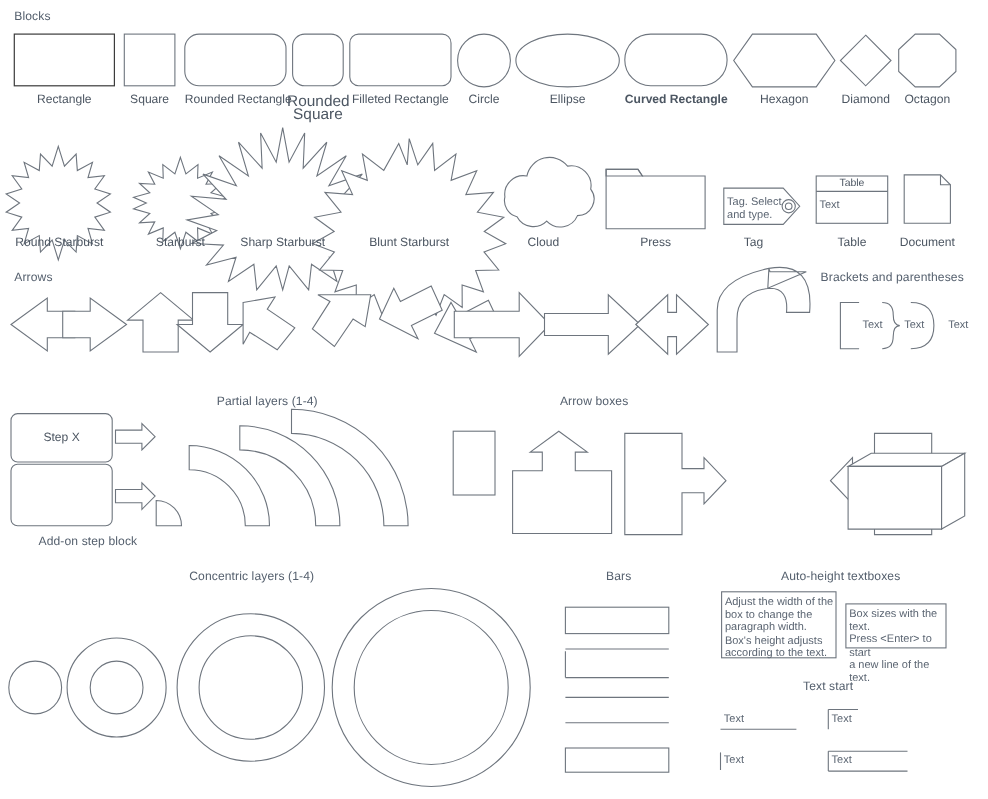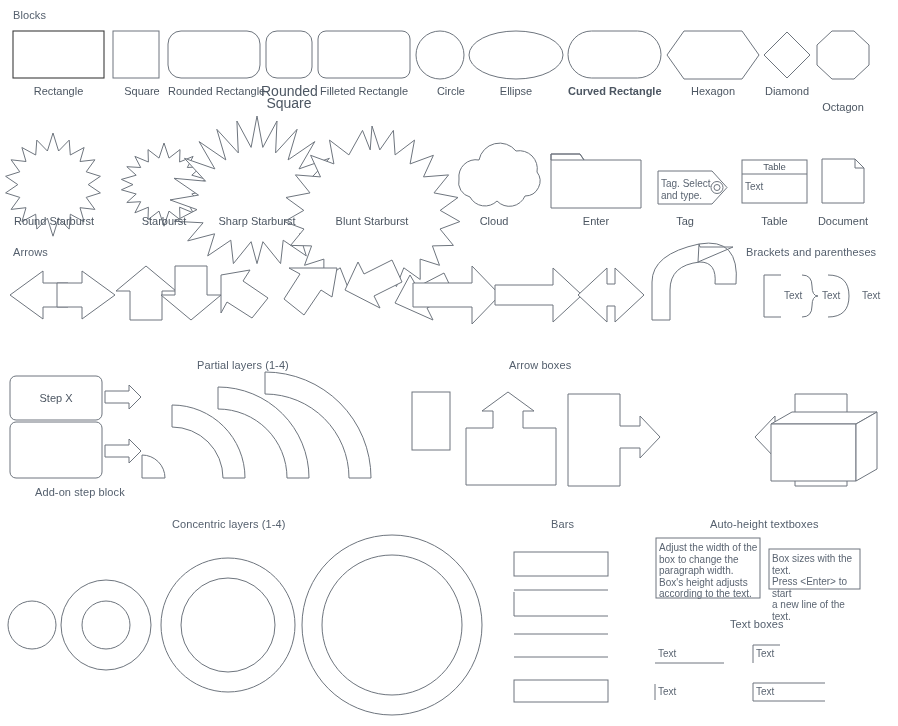--- a/index.html
+++ b/index.html
@@ -39,21 +39,21 @@
 <div class="canvas">
 
   <div class="sect" style="left:13px;top:9px;">Blocks</div>
   <div class="sect" style="left:13px;top:246px;">Arrows</div>
   <div class="sect" style="left:746px;top:246px;">Brackets and parentheses</div>
   <div class="sect" style="left:197px;top:359px;">Partial layers (1-4)</div>
   <div class="sect" style="left:509px;top:359px;">Arrow boxes</div>
   <div class="sect" style="left:172px;top:518px;">Concentric layers (1-4)</div>
   <div class="sect" style="left:551px;top:518px;">Bars</div>
   <div class="sect" style="left:710px;top:518px;">Auto-height textboxes</div>
-  <div class="sect" style="left:730px;top:618px;">Text boxes</div>
+  <div class="sect" style="left:730px;top:618px;">Text start</div>
   <div class="sect" style="left:22px;top:486px;margin-left:13px;">Add-on step block</div>
 
   <svg style="left:0;top:0;" width="898" height="110">
 
     <rect x="13" y="31" width="91" height="47" class="stroke-dark fillwhite"></rect>
 
     <rect x="113" y="31" width="46" height="47" class="stroke fillwhite"></rect>
 
     <rect x="168" y="31" width="92" height="47" rx="13" ry="13" class="stroke fillwhite"></rect>
 
@@ -68,31 +68,31 @@
     <rect x="568" y="31" width="93" height="47" rx="23.5" ry="23.5" class="stroke fillwhite"></rect>
 
     <polygon points="684,31 742,31 759,55 742,79 684,79 667,55" class="stroke fillwhite"></polygon>
 
     <polygon points="787,32 810,55 787,78 764,55" class="stroke fillwhite"></polygon>
 
     <polygon points="832,31 854,31 869,45 869,65 854,79 832,79 817,65 817,45" class="stroke fillwhite"></polygon>
   </svg>
 
   <div class="cap" style="left:13px;top:85px;width:91px;">Rectangle</div>
-  <div class="cap" style="left:113px;top:85px;width:46px;margin-left:6px;">Square</div>
+  <div class="cap" style="left:113px;top:85px;width:46px;">Square</div>
   <div class="cap" style="left:168px;top:85px;width:92px;">Rounded Rectangle</div>
   <div class="cap2" style="left:261px;top:85px;width:56px;">Rounded
 Square</div>
   <div class="cap" style="left:318px;top:85px;width:92px;">Filleted Rectangle</div>
-  <div class="cap" style="left:415px;top:85px;width:50px;text-align:right;">Circle</div>
+  <div class="cap" style="left:415px;top:85px;width:50px;">Circle</div>
   <div class="cap" style="left:469px;top:85px;width:94px;">Ellipse</div>
   <div class="cap" style="left:568px;top:85px;width:93px;font-weight:bold;">Curved Rectangle</div>
   <div class="cap" style="left:667px;top:85px;width:92px;">Hexagon</div>
   <div class="cap" style="left:762px;top:85px;width:50px;">Diamond</div>
-  <div class="cap" style="left:816px;top:101px;width:54px;">Octagon</div>
+  <div class="cap" style="left:816px;top:85px;width:54px;">Octagon</div>
 
   <svg style="left:0;top:0;" width="898" height="240">
 
     <polygon class="stroke fillwhite" points="53,133 58.6,151.0 69.2,140.1 70.3,155.0 84.1,147.5 80.0,161.5 94.9,159.8 86.2,171.8 100.4,176.3 88.2,184.6 100.4,192.9 86.2,197.4 94.9,209.4 80.0,207.7 84.1,221.7 70.3,214.2 69.2,229.1 58.6,218.2 53,236.2 47.4,218.2 36.8,229.1 35.7,214.2 21.9,221.7 26.0,207.7 11.1,209.4 19.8,197.4 5.6,192.9 17.8,184.6 5.6,176.3 19.8,171.8 11.1,159.8 26.0,161.5 21.9,147.5 35.7,155.0 36.8,140.1 47.4,151.0"></polygon>
 
     <polygon class="stroke fillwhite" points="164,143 169.0,158.1 180.0,149.6 179.6,162.0 193.1,156.4 187.3,167.5 201.2,166.7 191.8,175.2 206.6,179.4 195.0,184.6 206.6,189.8 191.8,194.0 201.2,202.5 187.3,201.7 193.1,212.8 179.6,207.2 180.0,219.6 169.0,211.1 164,226.2 159.0,211.1 148.0,219.6 148.4,207.2 134.9,212.8 140.7,201.7 126.8,202.5 136.2,194.0 121.4,189.8 133.0,184.6 121.4,179.4 136.2,175.2 126.8,166.7 140.7,167.5 134.9,156.4 148.4,162.0 148.0,149.6 159.0,158.1"></polygon>
 
     <polygon class="stroke fillwhite" points="257,116 262.8,147.4 277.0,121.0 275.6,152.9 297.1,129.3 288.1,159.9 314.8,141.6 299.0,168.9 329.4,158.3 308.3,181.2 340.0,178.3 315.5,195.1 344.0,199.9 317.0,209.6 339.5,221.3 310.9,222.8 326.3,240.9 299.4,233.8 306.3,255.9 283.2,240.2 280.6,263.6 262.9,241.7 257,263.6 251.1,241.7 233.4,263.6 230.8,240.2 207.7,255.9 214.6,233.8 187.7,240.9 203.1,222.8 174.5,221.3 197.0,209.6 170.0,199.9 198.5,195.1 174.0,178.3 205.6,181.2 184.5,158.3 214.9,168.9 199.1,141.6 225.8,159.9 216.8,129.3 238.3,152.9 236.9,121.0 251.1,147.4"></polygon>
 
     <polygon class="stroke fillwhite" points="372,126 379.8,149.9 393.4,130.4 395.1,154.9 414.5,140.1 410.1,163.9 433.4,155.3 423.5,176.9 448.6,174.9 434.0,192.9 458.0,197.5 440.2,210.4 459.8,221.6 440.0,229.0 453.4,245.4 432.4,245.9 439.5,265.3 420.1,259.1 420.2,279.5 403.8,267.8 396.4,286.6 385.1,269.7 372,286.6 358.9,269.7 347.6,286.6 340.2,267.8 323.8,279.5 323.9,259.1 304.5,265.3 311.6,245.9 290.6,245.4 304.0,229.0 284.2,221.6 303.8,210.4 286.0,197.5 310.0,192.9 295.4,174.9 320.5,176.9 310.6,155.3 333.9,163.9 329.5,140.1 348.9,154.9 362.5,130.4 370.2,149.9"></polygon>
@@ -116,21 +116,21 @@
   <div class="lbl" style="left:661px;top:178px;">Tag. Select
 and type.</div>
   <div class="cap" style="left:742px;top:161px;width:65px;font-size:9.5px;">Table</div>
   <div class="lbl" style="left:745px;top:181px;">Text</div>
 
   <div class="cap" style="left:8px;top:215px;width:92px;">Round Starburst</div>
   <div class="cap" style="left:118px;top:215px;width:92px;">Starburst</div>
   <div class="cap" style="left:211px;top:215px;width:92px;">Sharp Starburst</div>
   <div class="cap" style="left:326px;top:215px;width:92px;">Blunt Starburst</div>
   <div class="cap" style="left:459px;top:215px;width:70px;">Cloud</div>
-  <div class="cap" style="left:551px;top:215px;width:90px;">Enter</div>
+  <div class="cap" style="left:551px;top:215px;width:90px;">Press</div>
   <div class="cap" style="left:658px;top:215px;width:54px;">Tag</div>
   <div class="cap" style="left:742px;top:215px;width:65px;">Table</div>
   <div class="cap" style="left:814px;top:215px;width:58px;">Document</div>
 
   <svg style="left:0;top:0;" width="898" height="340">
 
     <polygon class="stroke fillwhite" points="10,295 43,271 43,283 68,283 68,307 43,307 43,319"></polygon>
 
     <polygon class="stroke fillwhite" points="115,295 82,271 82,283 57,283 57,307 82,307 82,319"></polygon>
 

